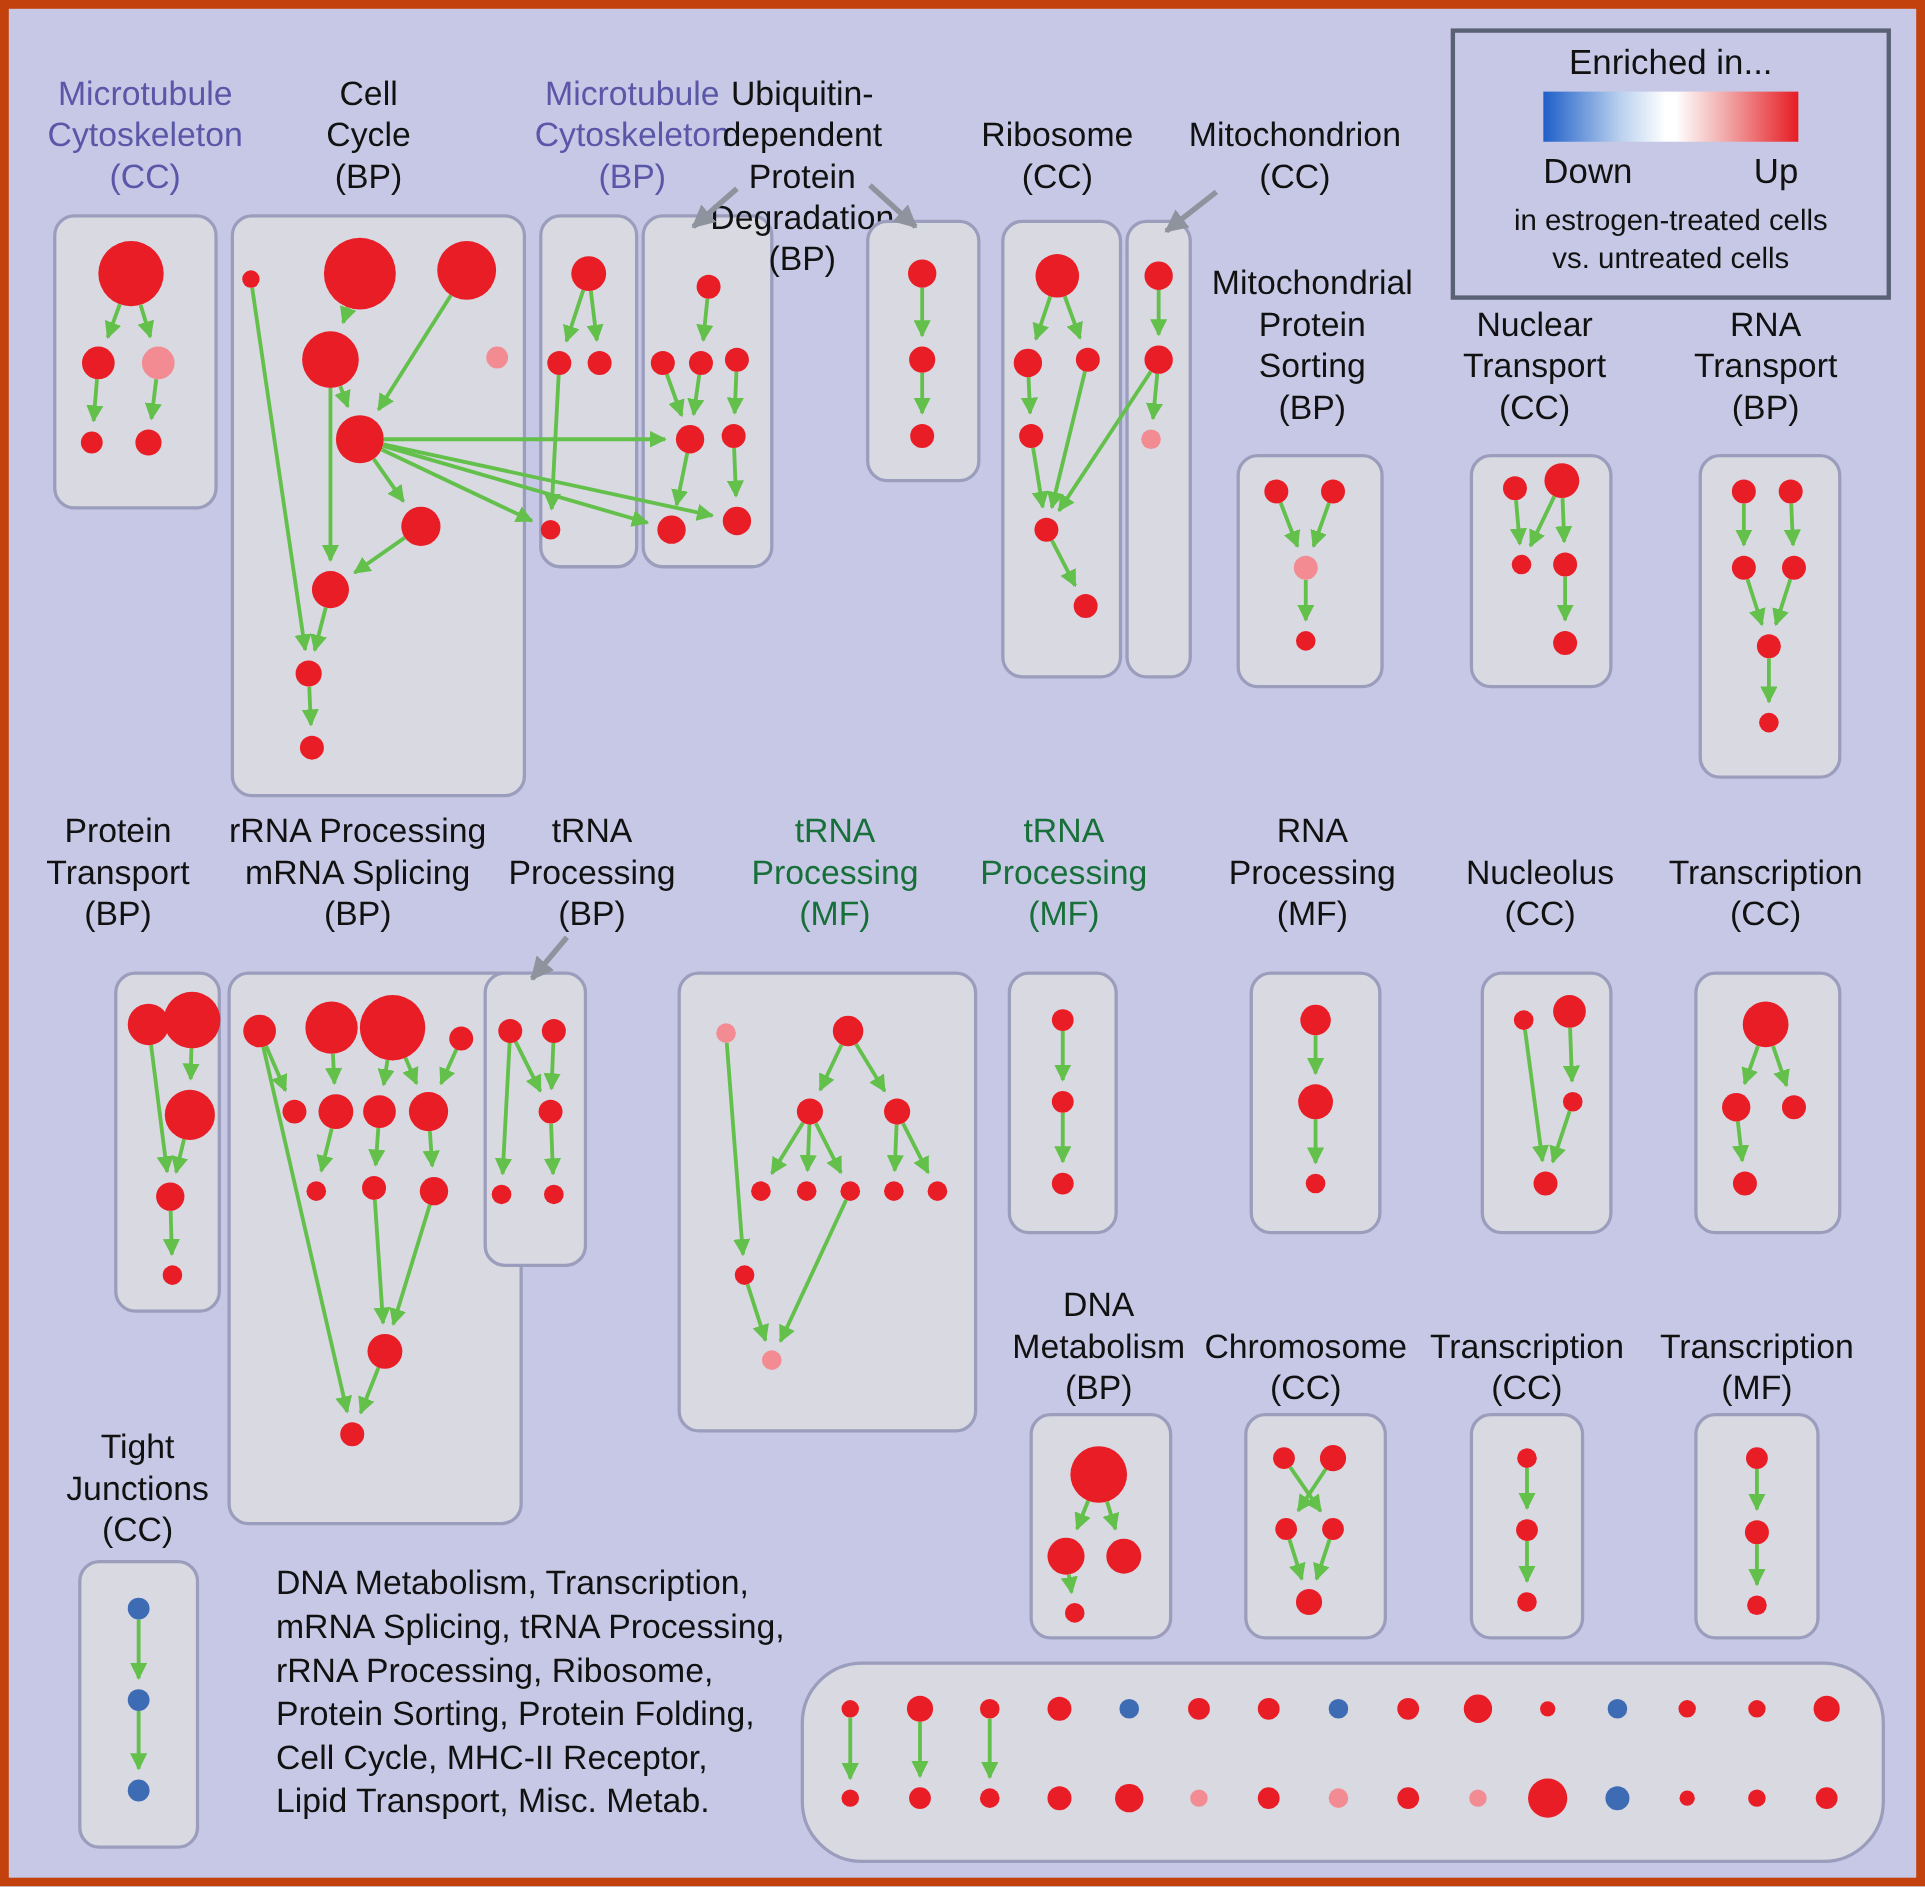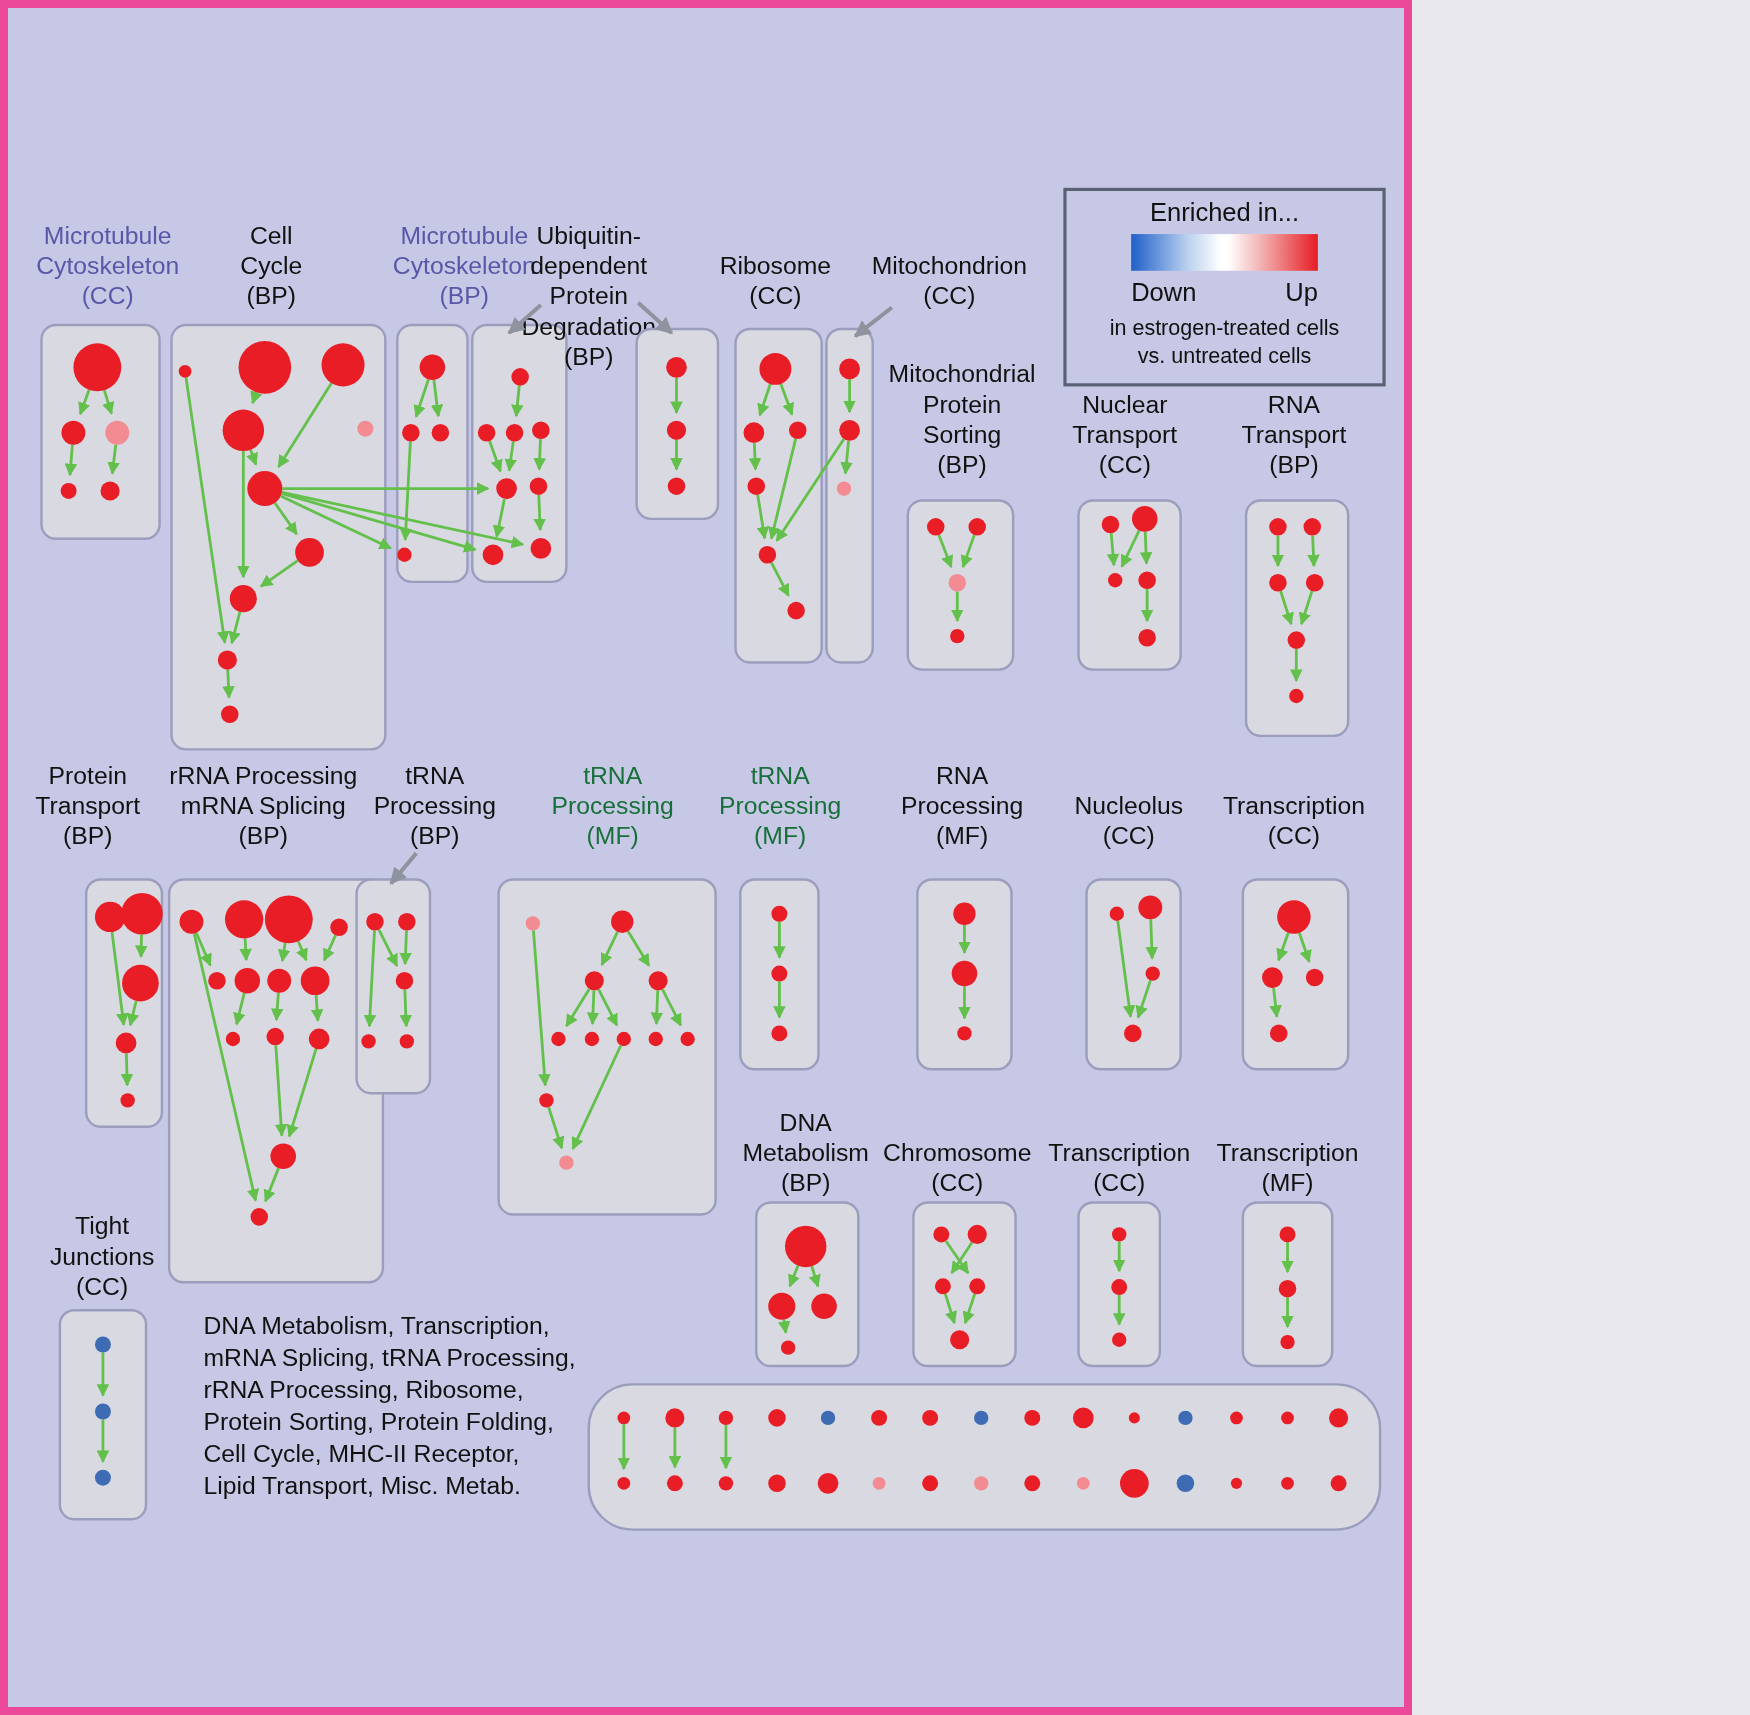--- a/index.html
+++ b/index.html
@@ -1,17 +1,17 @@
 <!DOCTYPE html>
 <html><head>
 <meta charset="utf-8">
 <style>
   html,body{margin:0;padding:0;background:#e8e8ee;}
-  .figure{position:relative;width:1412px;height:1715px;background:#c7c8e5;
-          border:8px solid #ec4899;box-sizing:border-box;font-family:"Liberation Sans",sans-serif;}
+  .figure{position:relative;width:1750px;height:1715px;background:#c7c8e5;
+          border:8px solid #c2410c;box-sizing:border-box;font-family:"Liberation Sans",sans-serif;}
   svg{display:block;width:100%;height:100%;}
   svg text{font-family:"Liberation Sans",sans-serif;}
 </style>
 </head>
 <body>
 
 <div class="figure">
   <svg id="figure-svg" viewBox="0 0 1750 1715">
     <defs>
       <marker id="arrow-green" viewBox="0 0 10 10" refX="9" refY="5" markerWidth="4.5" markerHeight="4.5" orient="auto">

